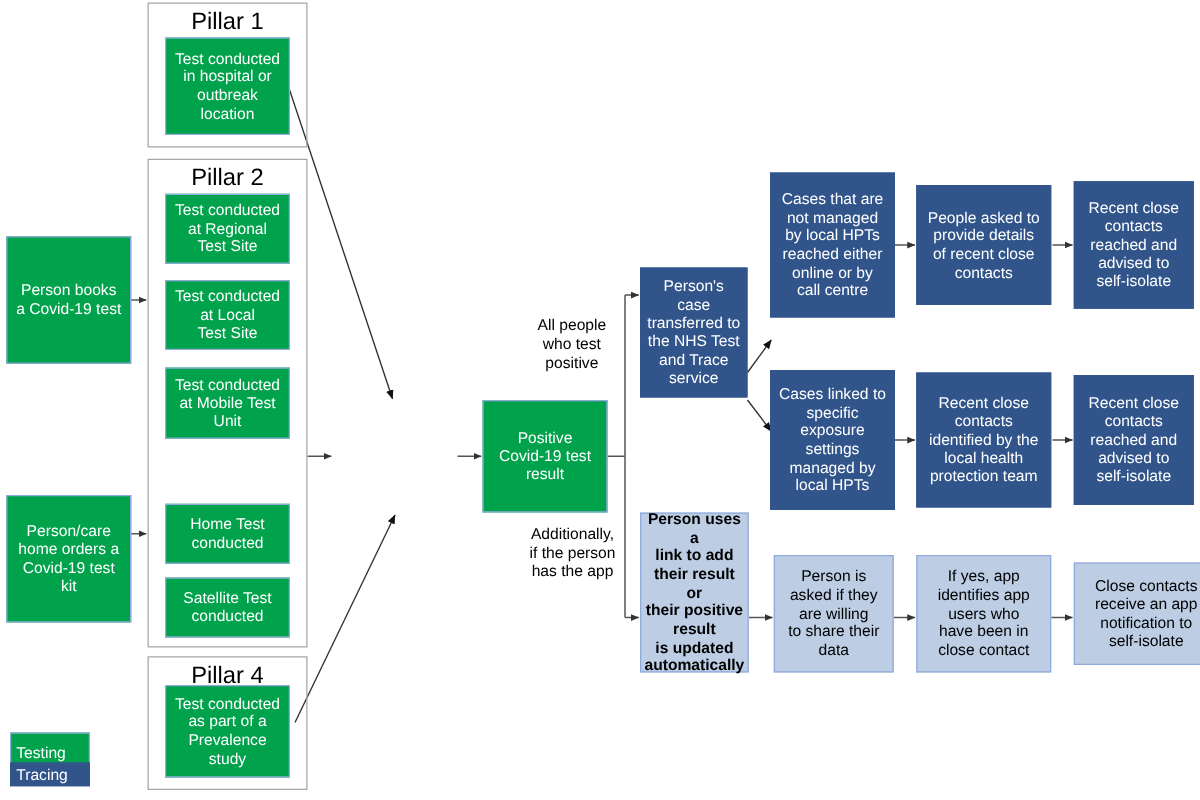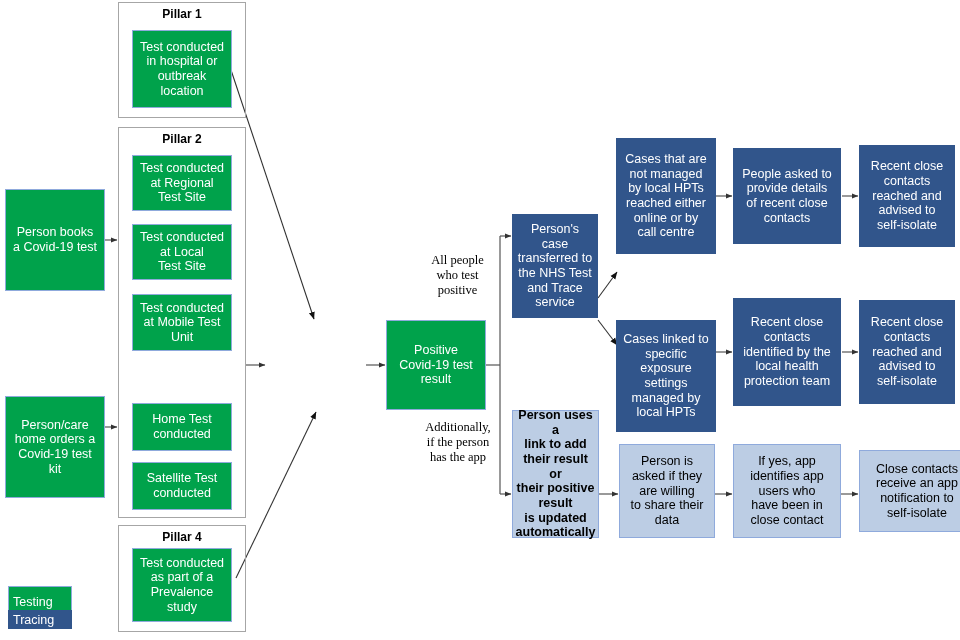--- a/index.html
+++ b/index.html
@@ -45,32 +45,31 @@
     box-sizing:border-box;
     border:1px solid #A6A6A6;
     background:transparent;
   }
   .group-title{
     position:absolute;
     width:100%;
     text-align:center;
     top:4px;
     left:0;
-    font-size:12px;
-    font-weight:bold;
+    font-size:19px;
+    font-weight:normal;
     color:#000000;
   }
   .edge-label{
     position:absolute;
     font-size:12.5px;
     color:#000000;
     text-align:center;
     line-height:1.2;
     white-space:pre-line;
-    font-family:Liberation Serif, serif;
   }
   .legend-item{
     position:absolute;
     box-sizing:border-box;
     font-size:12.5px;
     display:flex;
     align-items:center;
     justify-content:flex-start;
     padding-left:4px;
     color:#ffffff;
@@ -195,21 +194,21 @@
   <div class="node darkblue" style="left:733px;top:148px;width:108px;height:96px;">People asked to
 provide details
 of recent close
 contacts</div>
   <div class="node darkblue" style="left:859px;top:145px;width:96px;height:102px;">Recent close
 contacts
 reached and
 advised to
 self-isolate</div>
 
-  <div class="node darkblue" style="left:616px;top:296px;width:100px;height:112px;margin-top:24px;">Cases linked to
+  <div class="node darkblue" style="left:616px;top:296px;width:100px;height:112px;">Cases linked to
 specific
 exposure
 settings
 managed by
 local HPTs</div>
   <div class="node darkblue" style="left:733px;top:298px;width:108px;height:108px;">Recent close
 contacts
 identified by the
 local health
 protection team</div>

